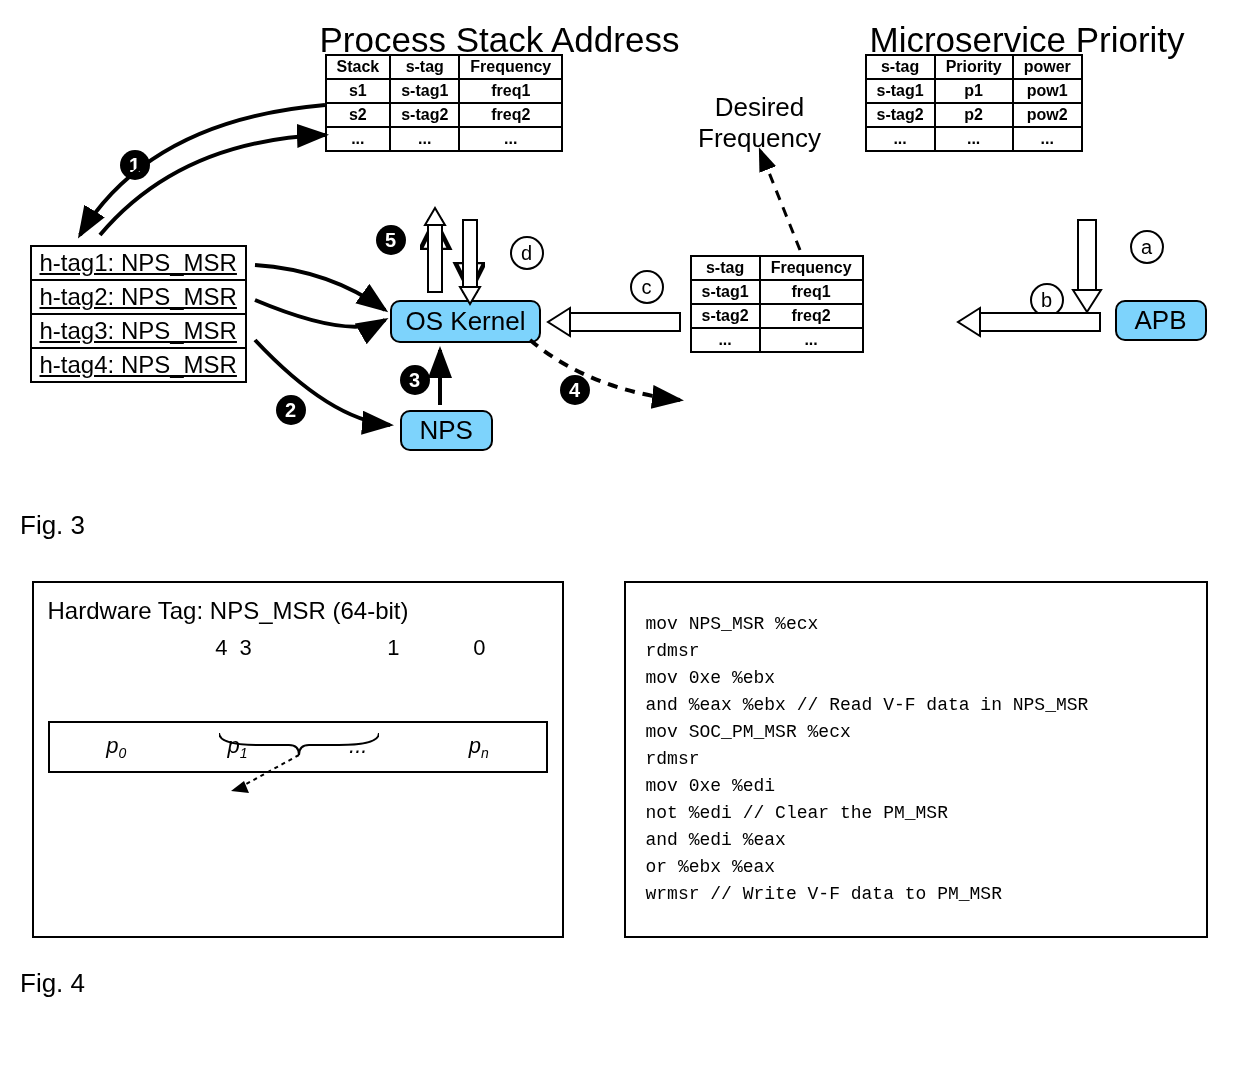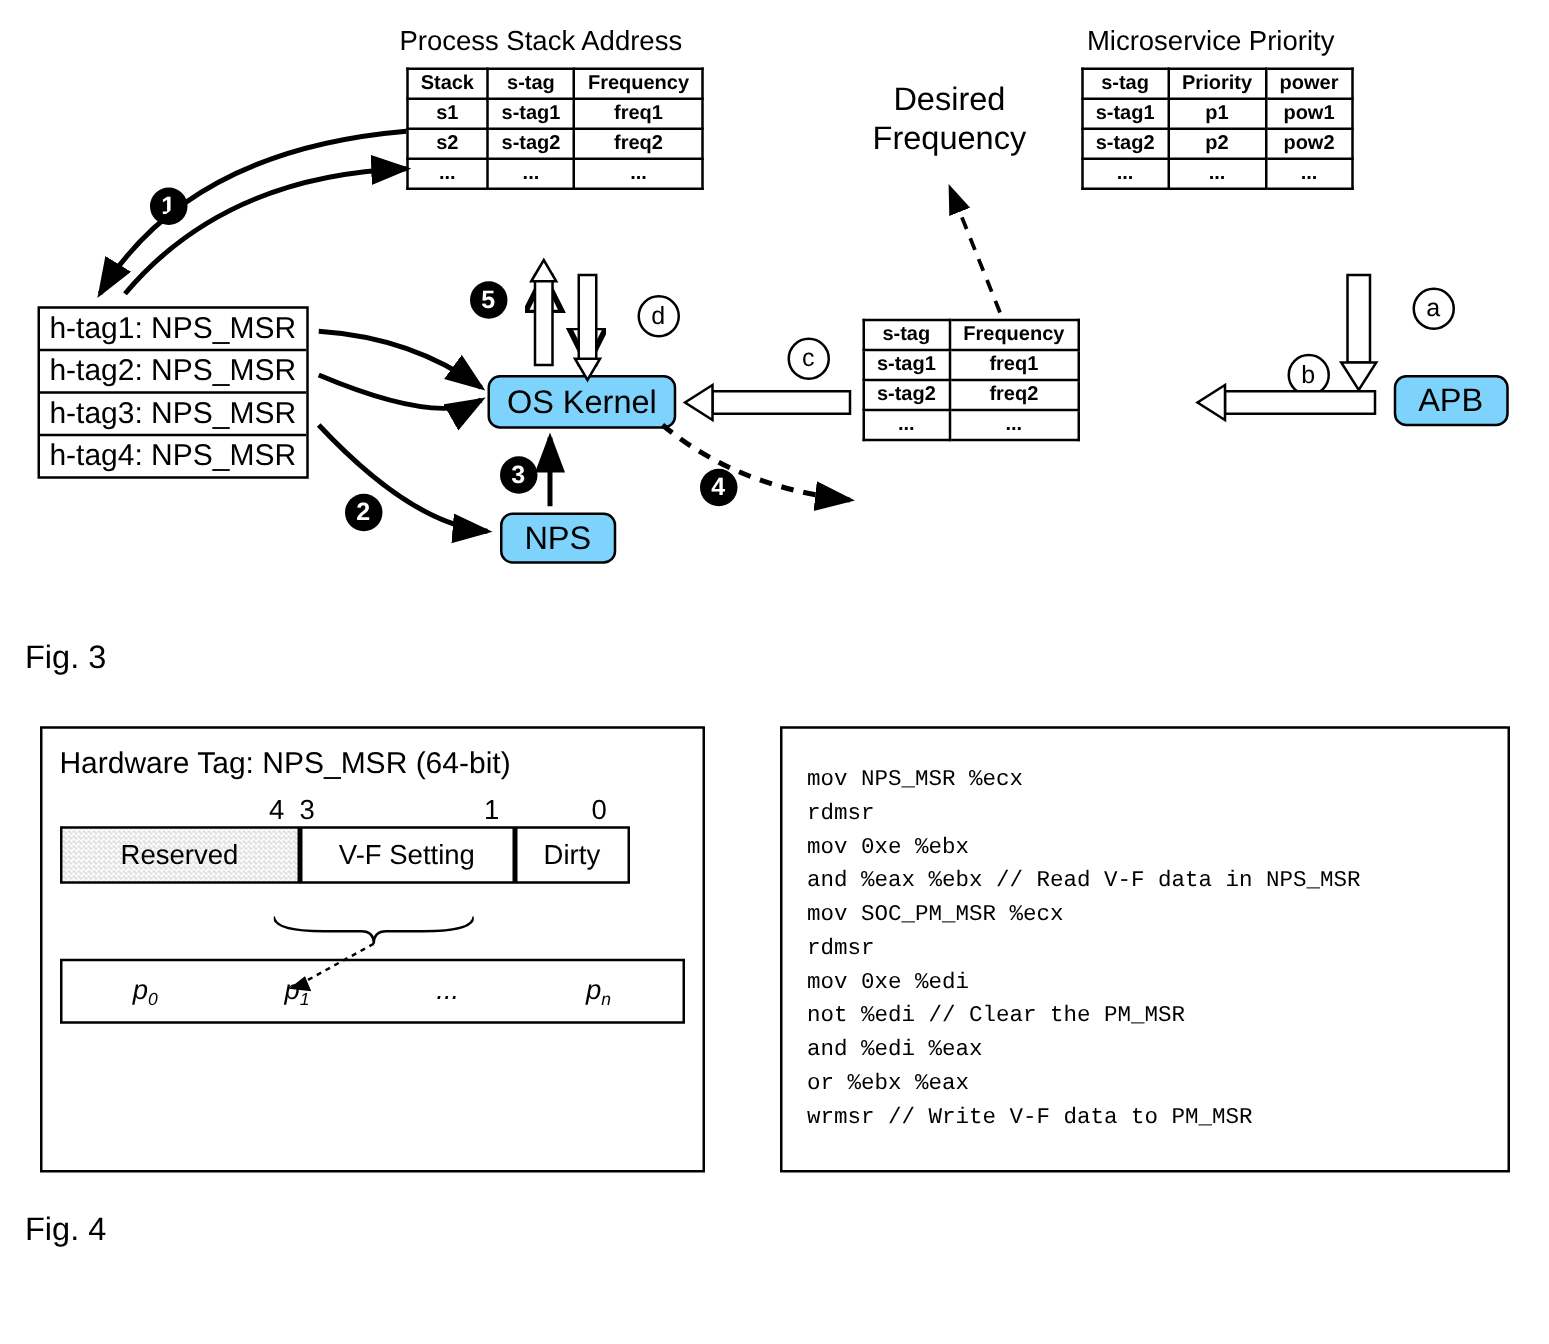--- a/index.html
+++ b/index.html
@@ -28,32 +28,33 @@
   }
   .tbl td, .tbl th {
     border: 2px solid black;
     padding: 2px 10px;
     font-size: 16px;
     text-align: center;
     font-weight: bold;
   }
   .tbl-title {
     position: absolute;
-    font-size: 22px;
+    font-size: 35px;
   }
   .htag-list {
     position: absolute;
     left: 0;
     top: 225px;
     border: 2px solid black;
   }
   .htag-list div {
     border-bottom: 2px solid black;
     padding: 2px 8px;
     font-size: 24px;
+    text-decoration: underline;
   }
   .htag-list div:last-child { border-bottom: none; }
   .box {
     position: absolute;
     border: 2px solid black;
     border-radius: 10px;
     background: #7dd3fc;
     text-align: center;
     font-size: 26px;
     padding: 4px 14px;
@@ -209,21 +210,21 @@
           <td>pow2</td>
         </tr>
     <tr>
           <td>...</td>
           <td>...</td>
           <td>...</td>
         </tr>
   </tbody>
     </table>
 
-  <div class="label" style="left:660px; top:44px; text-align:center; width:140px;">
+  <div class="label" style="left:660px; top:72px; text-align:center; width:140px;">
     <span>Desired Frequency</span>
   </div>
 
   <div class="htag-list">
     <div>h-tag1: NPS_MSR</div>
     <div>h-tag2: NPS_MSR</div>
     <div>h-tag3: NPS_MSR</div>
     <div>h-tag4: NPS_MSR</div>
   </div>
 
@@ -310,25 +311,20 @@
   <div class="fig4-left">
     <div class="msr-title">Hardware Tag:  NPS_MSR (64-bit)</div>
     <div class="bitfield">
       <div class="bit-nums">
         <span class="c1">4</span>
         <span class="c2">
             <span>3</span>
             <span>1</span>
           </span>
         <span class="c3">0</span>
-      </div>
-      <div class="bit-cells">
-        <div class="reserved">Reserved</div>
-        <div class="vf">V-F Setting</div>
-        <div class="dirty">Dirty</div>
       </div>
     </div>
     <svg class="vf-link">
       <path d="M0 0 Q 0 12 40 12 L 70 12 Q 80 12 80 22 Q 80 12 90 12 L 120 12 Q 160 12 160 0" stroke="black" stroke-width="2" fill="none"></path>
       <line x1="80" y1="22" x2="20" y2="55" stroke="black" stroke-width="2" stroke-dasharray="4 4"></line>
       <path d="M25,48 L12,58 L30,60 Z" fill="black"></path>
     </svg>
     <div class="pbar">
       <span><span>p</span><sub>0</sub></span>
       <span><span>p</span><sub>1</sub></span>

